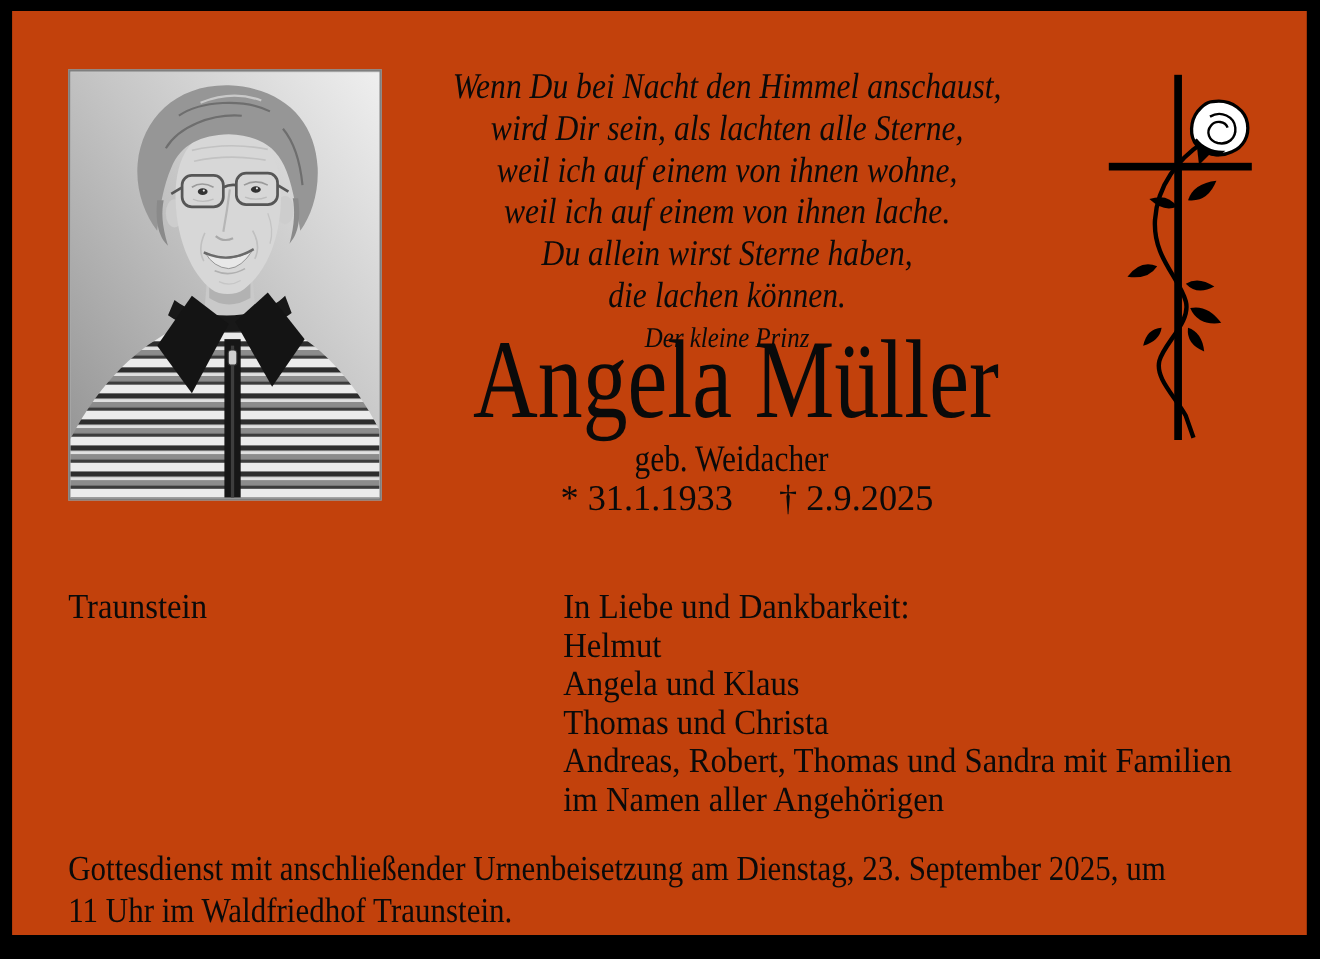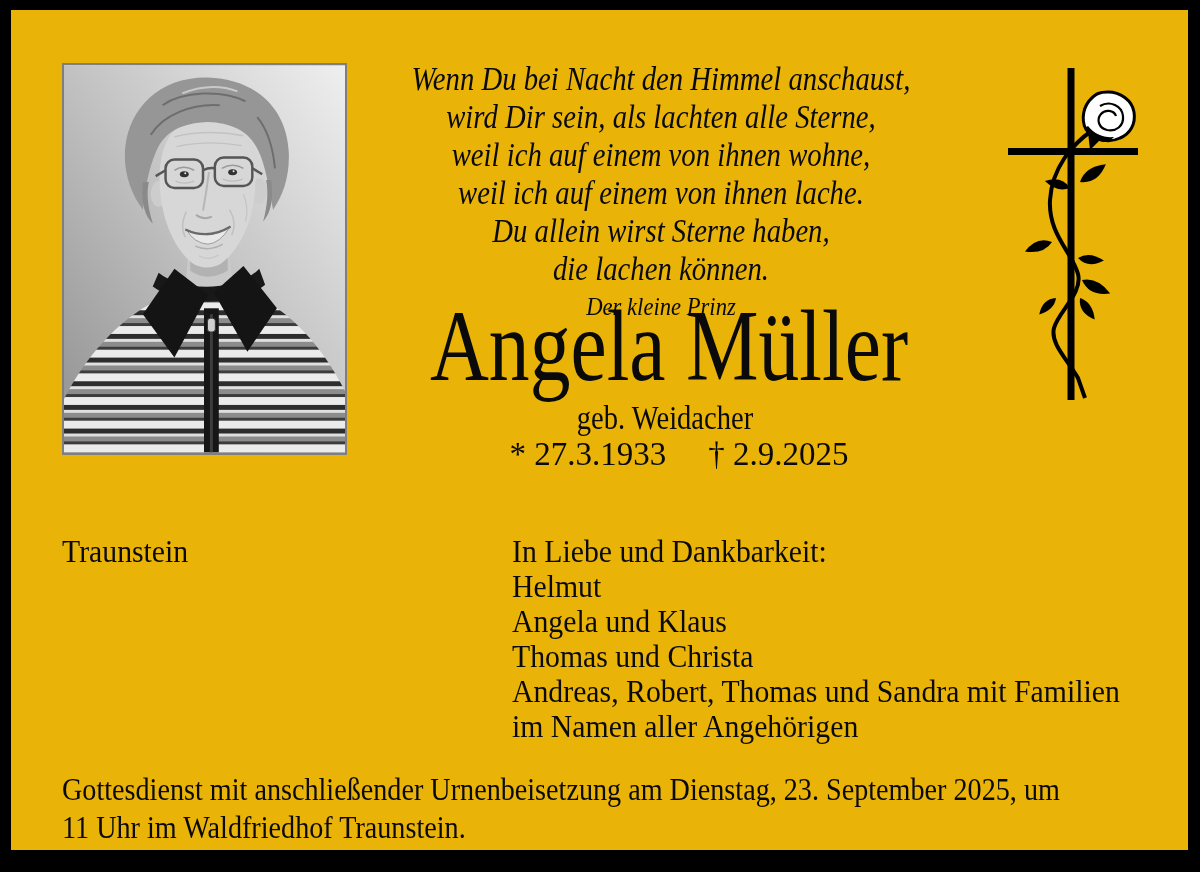--- a/index.html
+++ b/index.html
@@ -4,21 +4,21 @@
 <style>
   html,body{margin:0;padding:0;}
   body{
     width:1200px;height:872px;position:relative;overflow:hidden;
     background:#000;
     font-family:"Liberation Serif","DejaVu Serif",serif;
     color:#0a0a0a;
   }
   .card{
     position:absolute;left:11px;top:10px;width:1177px;height:840px;
-    background:#eab308;
+    background:#c2410c;
   }
   .abs{position:absolute;}
   .nowrap{white-space:nowrap;}
 
   
   .photo{
     left:51px;top:53px;width:281px;height:388px;
     border:2px solid #7f7f7f;
     background:#c9c9c9;
   }
@@ -174,21 +174,21 @@
     <path d="M0,0 Q10,-9 26,-2 Q12,9 0,0 Z" transform="translate(52,182) rotate(165) scale(1.1)" fill="#000"></path>
     <path d="M0,0 Q10,-9 26,-2 Q12,9 0,0 Z" transform="translate(78,198) rotate(10)" fill="#000"></path>
     <path d="M0,0 Q10,-9 26,-2 Q12,9 0,0 Z" transform="translate(82,220) rotate(30) scale(1.2)" fill="#000"></path>
     <path d="M0,0 Q10,-9 26,-2 Q12,9 0,0 Z" transform="translate(80,238) rotate(60)" fill="#000"></path>
     <path d="M0,0 Q10,-9 26,-2 Q12,9 0,0 Z" transform="translate(56,238) rotate(140) scale(0.9)" fill="#000"></path>
   </svg>
 
   <div class="abs name nowrap">Angela Müller</div>
   <div class="abs maiden nowrap">geb. Weidacher</div>
   <div class="abs dates nowrap">
-    <span class="birth">* 27.3.1933</span><span class="death">† 2.9.2025</span>
+    <span class="birth">* 31.1.1933</span><span class="death">† 2.9.2025</span>
   </div>
 
   <div class="abs place nowrap">Traunstein</div>
 
   <div class="abs mourners">
     <div class="nowrap">In Liebe und Dankbarkeit:</div>
     <div class="nowrap">Helmut</div>
     <div class="nowrap">Angela und Klaus</div>
     <div class="nowrap">Thomas und Christa</div>
     <div class="nowrap">Andreas, Robert, Thomas und Sandra mit Familien</div>

